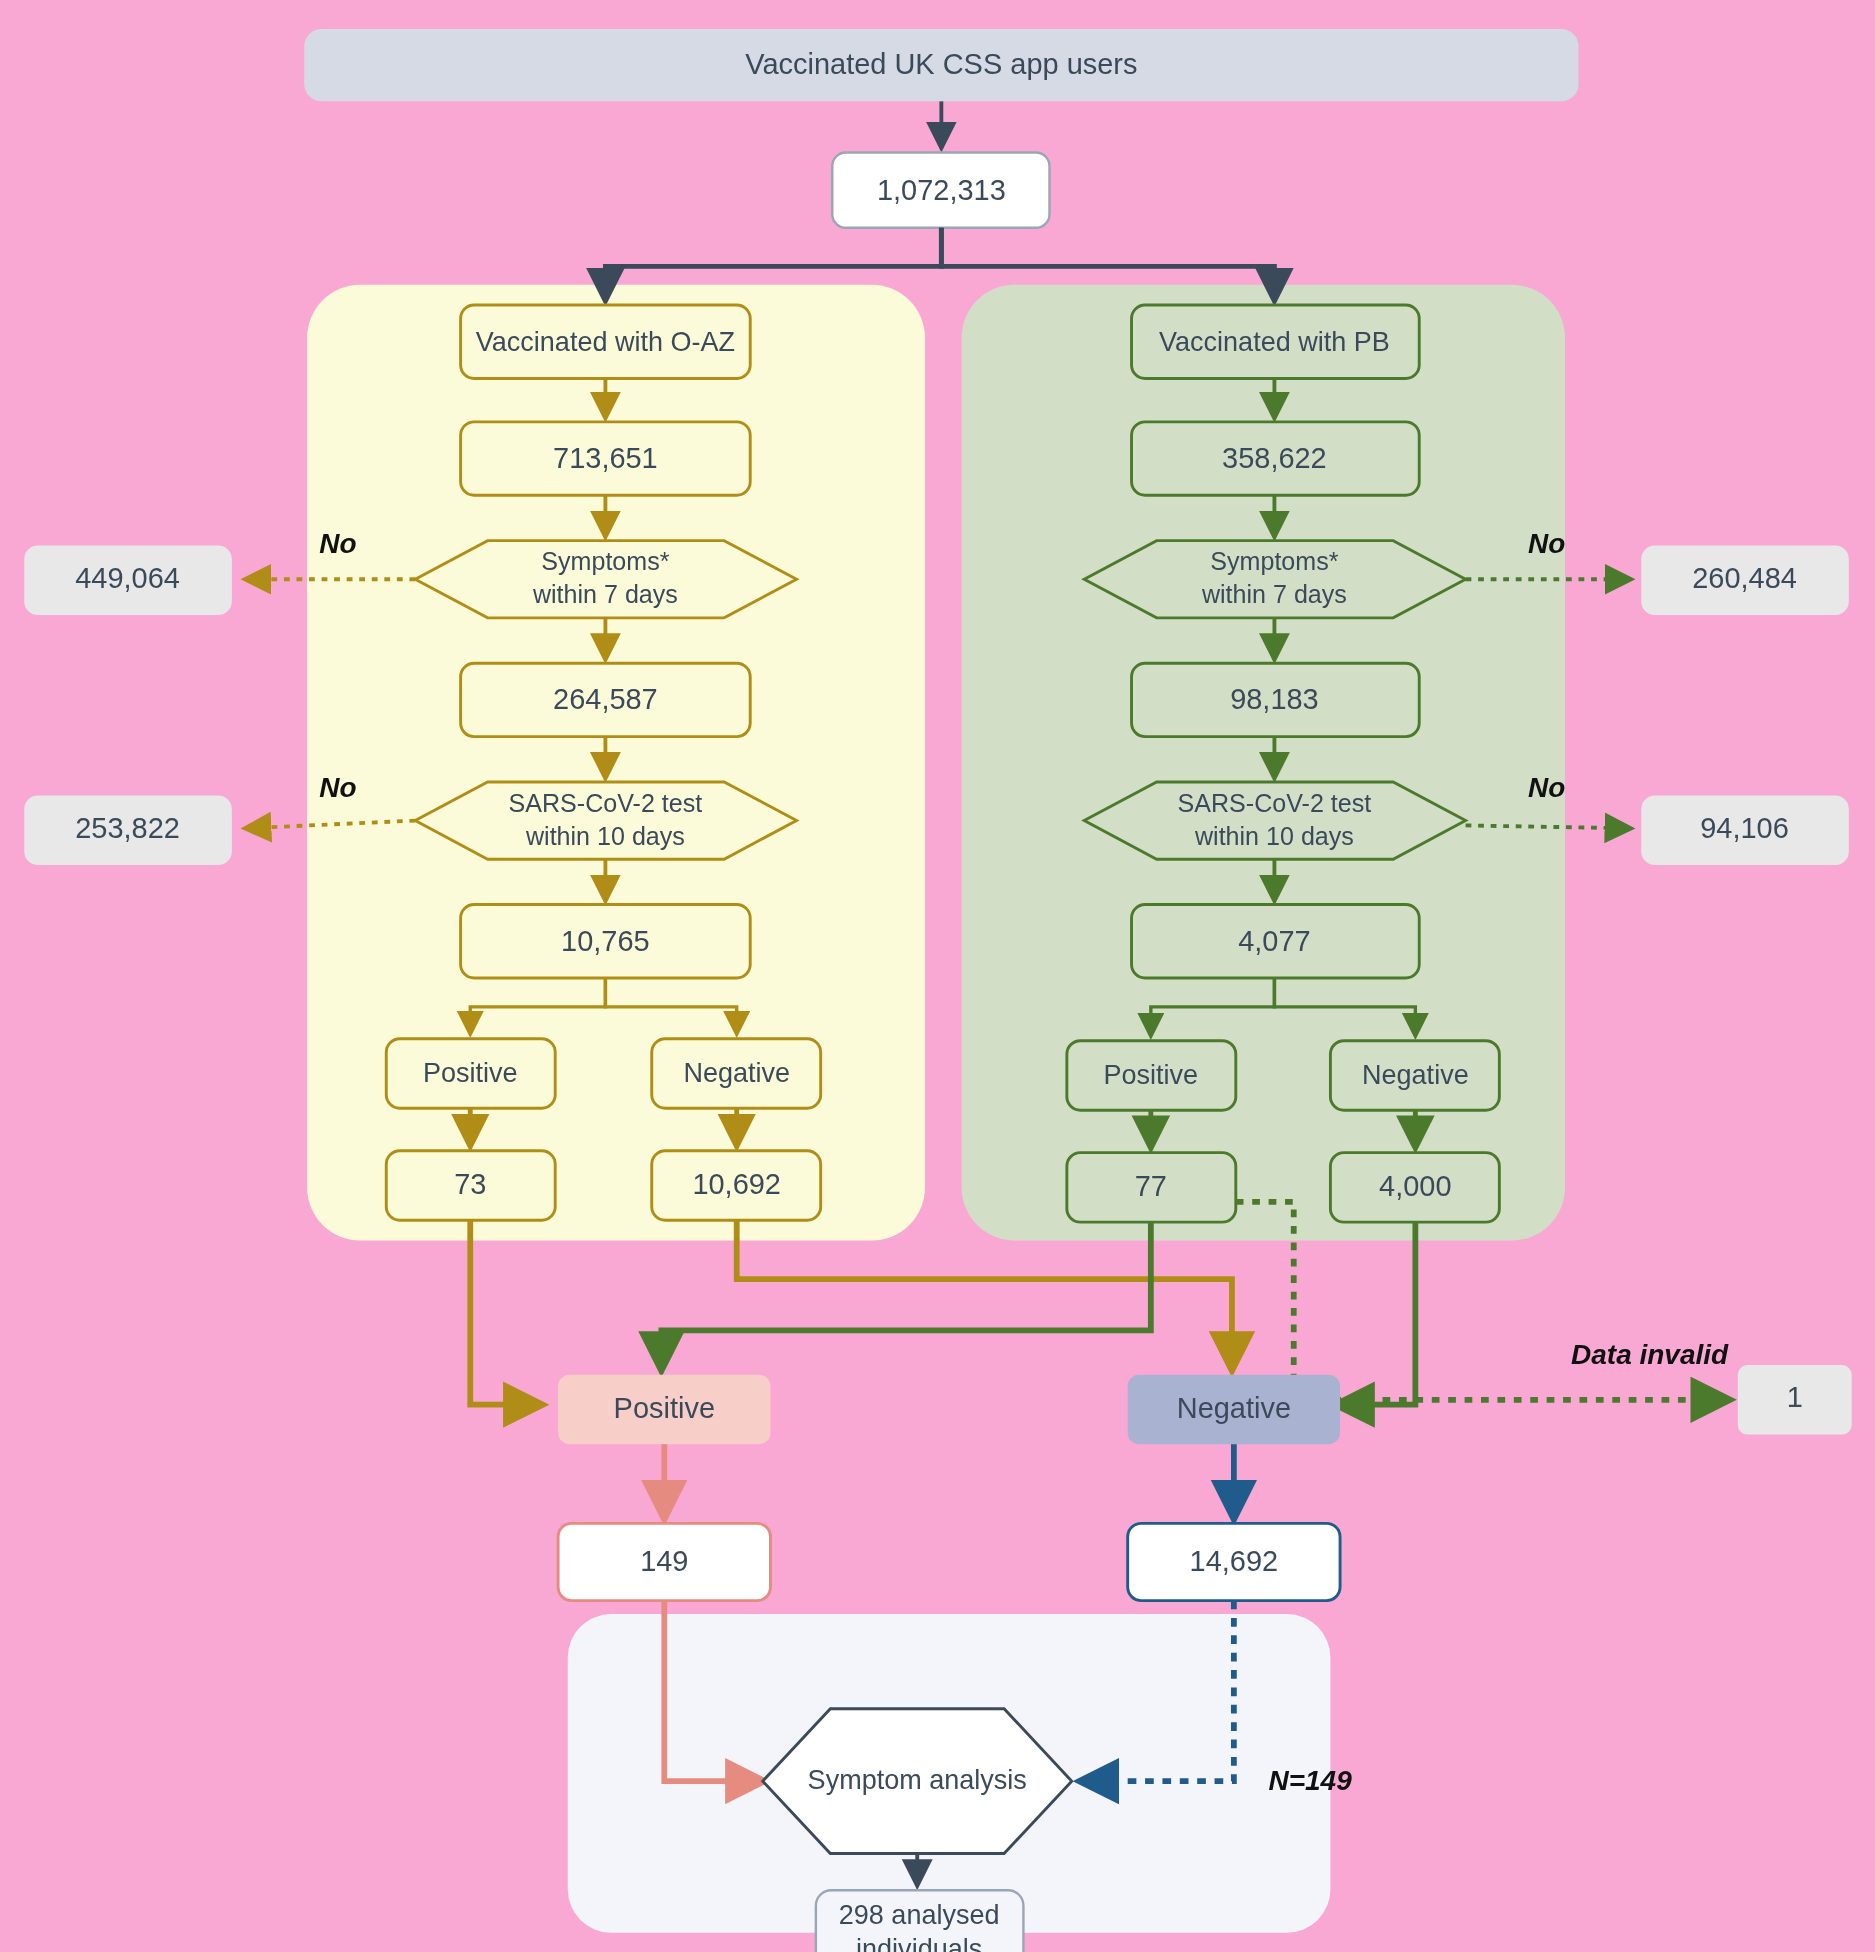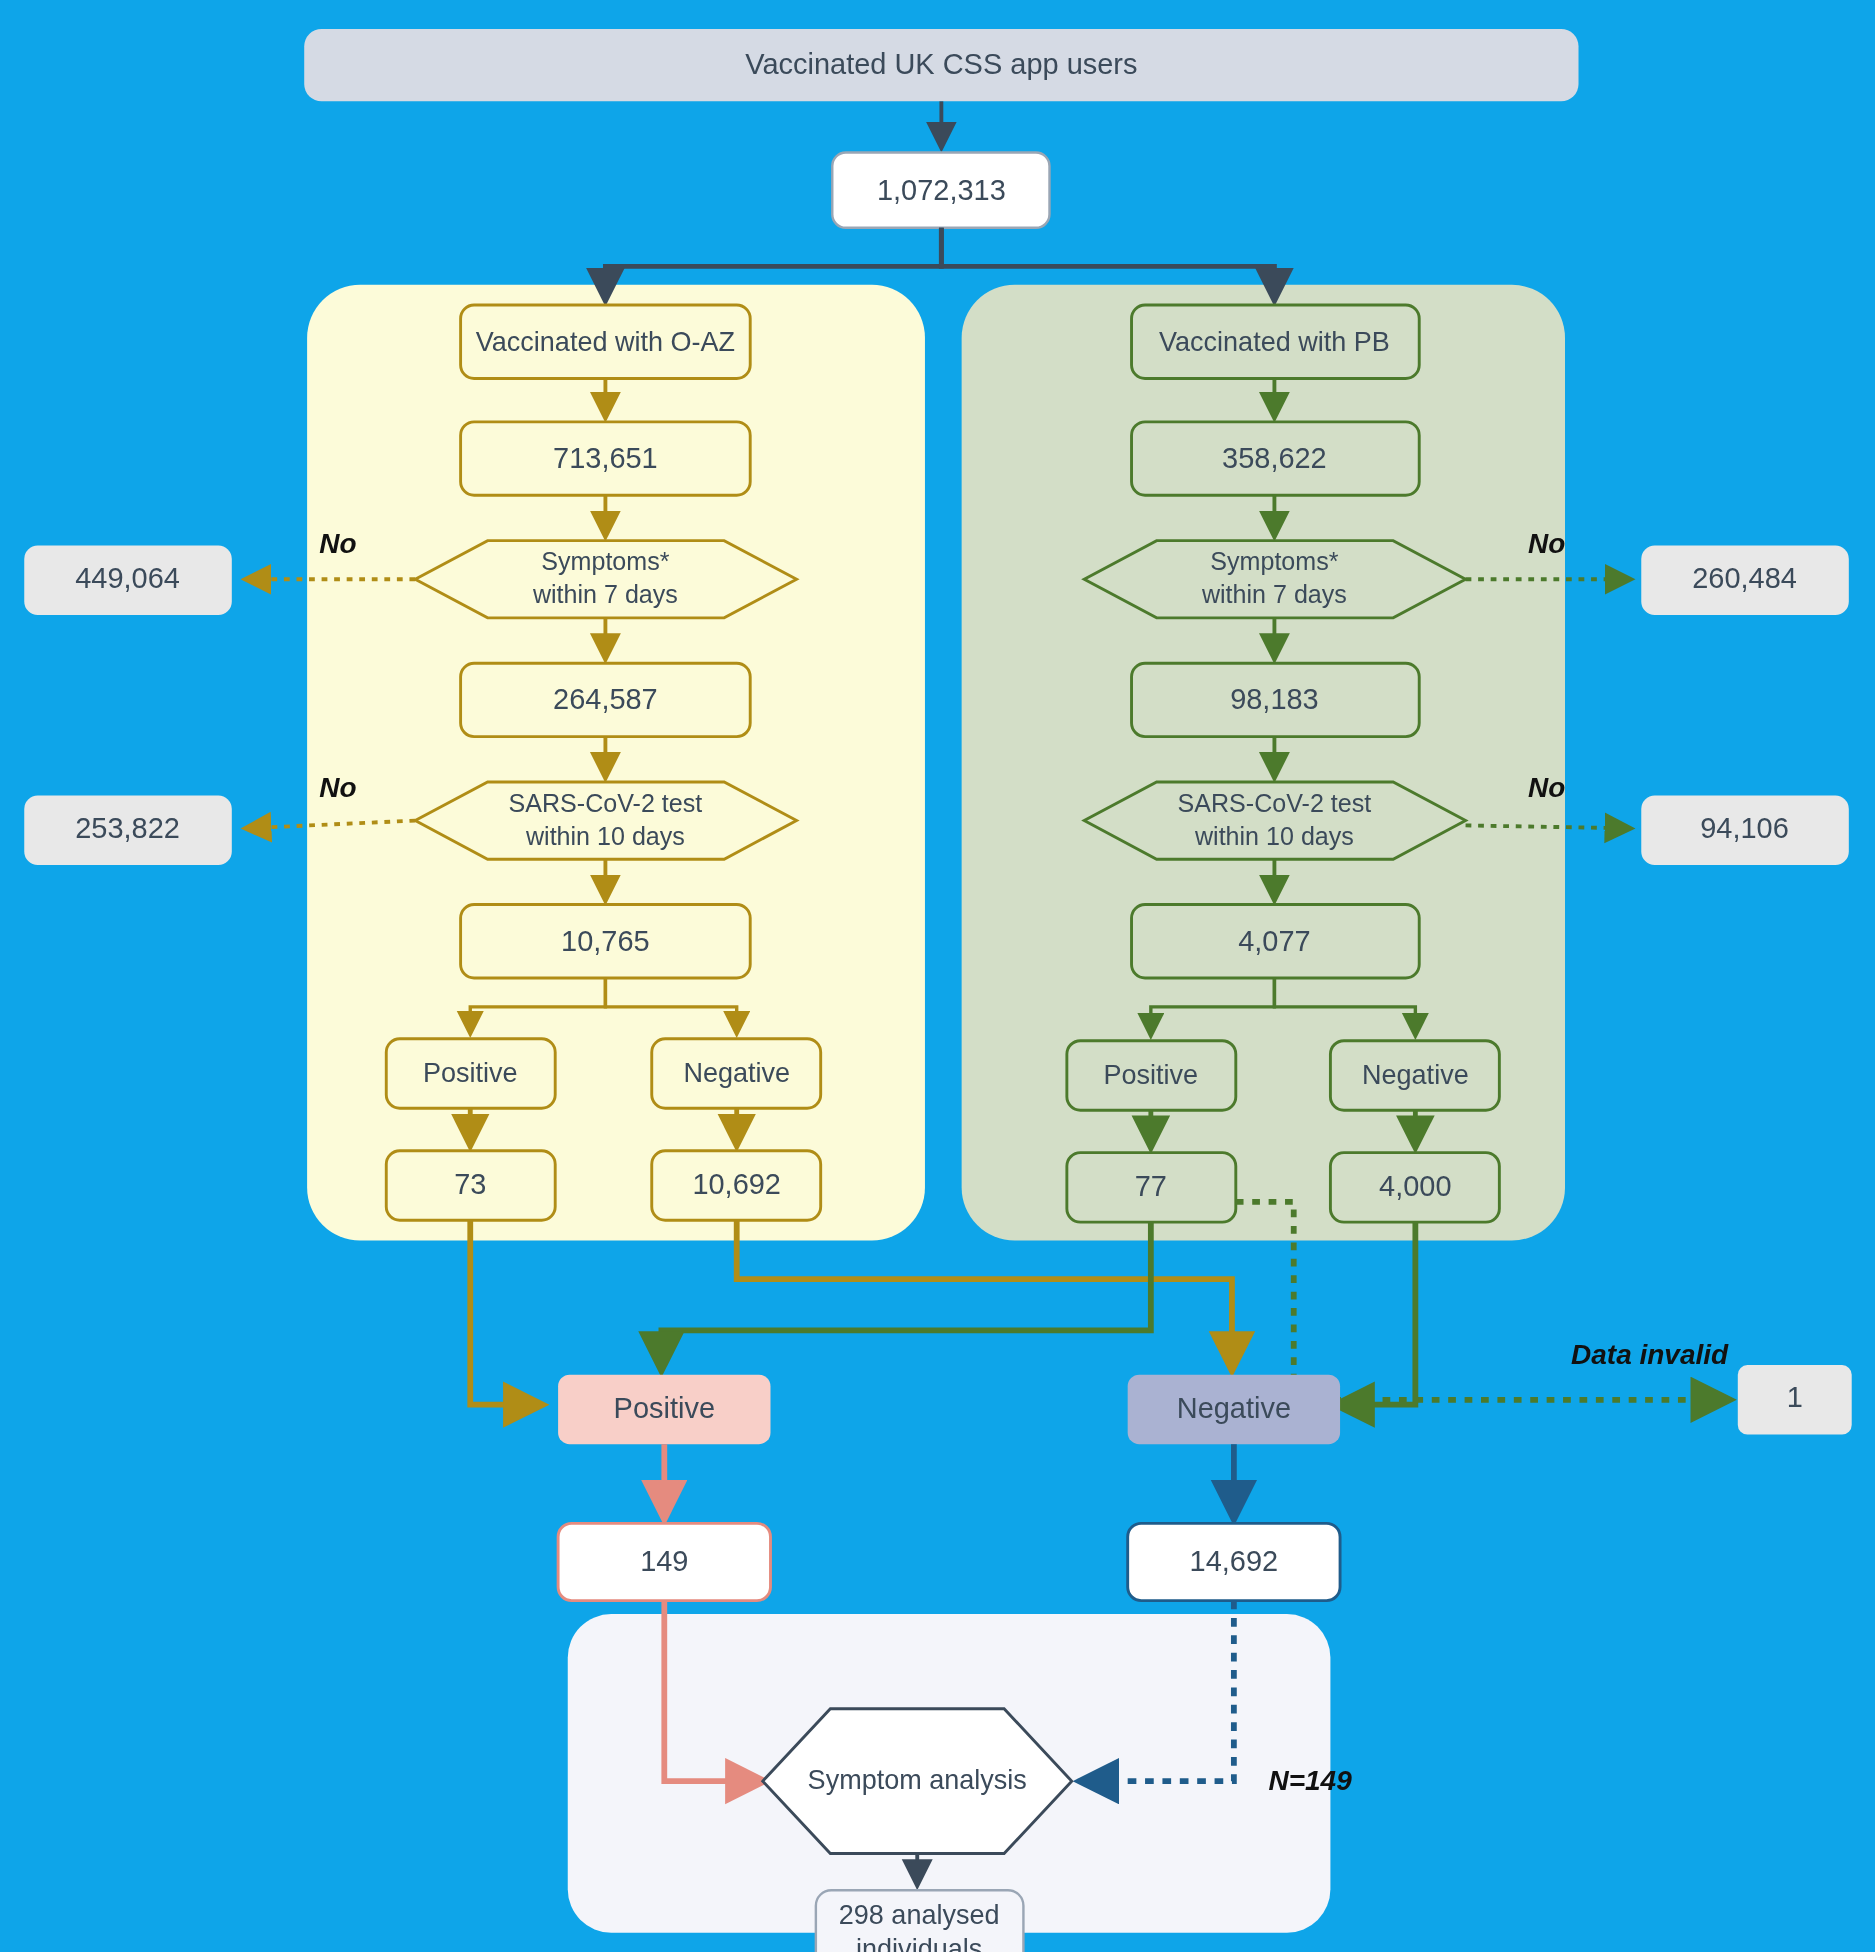--- a/index.html
+++ b/index.html
@@ -1,17 +1,17 @@
 <!DOCTYPE html>
 <html><head>
 <meta charset="utf-8">
 <style>
   html,body{margin:0;padding:0;background:#ffffff;}
   body{font-family:"Liberation Sans", sans-serif;}
-  #stage{position:relative;width:1875px;height:1952px;background:#0ea5e9;overflow:hidden;}
+  #stage{position:relative;width:1875px;height:1952px;background:#f9a8d4;overflow:hidden;}
   svg#chart{position:absolute;left:0;top:0;width:1875px;height:1952px;}
   .nodetext{font-family:"Liberation Sans", sans-serif;fill:#3b4a5a;text-anchor:middle;dominant-baseline:middle;}
   .t30{font-size:30px;}
   .t28{font-size:28px;}
   .t26{font-size:26px;}
   .lbl{font-family:"Liberation Sans", sans-serif;fill:#111111;font-style:italic;font-size:29px;text-anchor:middle;dominant-baseline:middle;font-weight:600;}
   .lbl-left{text-anchor:end;}
 </style>
 </head>
 <body>

